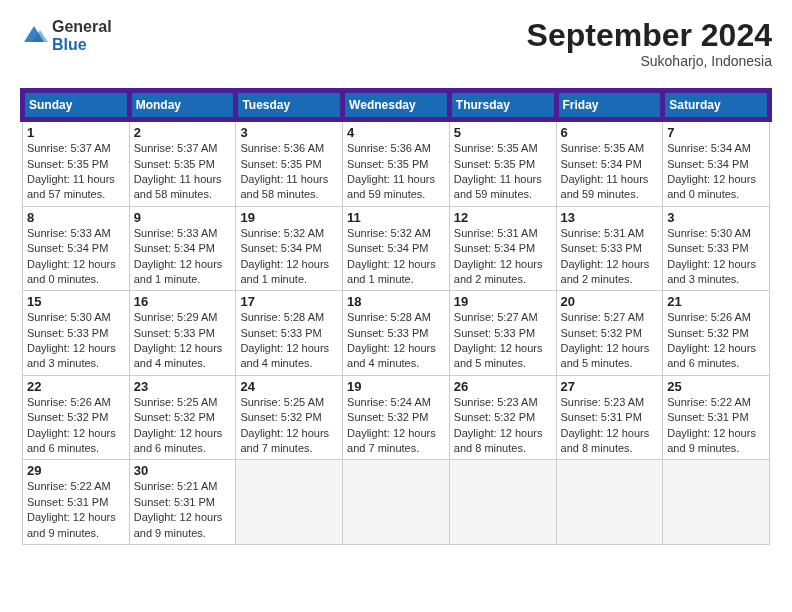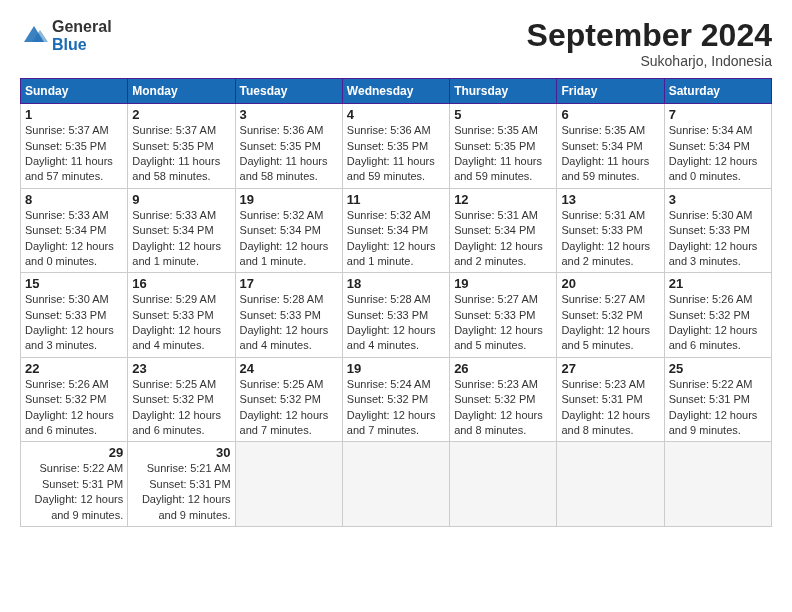--- a/index.html
+++ b/index.html
@@ -13,21 +13,21 @@
     .page {
       width: 792px;
       height: 612px;
       padding: 18px 20px 10px 20px;
       background: #fff;
     }
     .header {
       display: flex;
       justify-content: space-between;
       align-items: flex-start;
-      margin-bottom: 9px;
+      margin-bottom: 19px;
       gap: 36px;
     }
     .logo {
       display: flex;
       align-items: center;
       gap: 4px;
     }
     .logo-text {
       display: flex;
       flex-direction: column;
@@ -65,21 +65,21 @@
       border-collapse: collapse;
       table-layout: fixed;
     }
     .calendar th {
       background: #1a6bb5;
       color: #fff;
       font-size: 12px;
       font-weight: bold;
       padding: 5px 4px;
       text-align: left;
-      border: 1px solid #4c1d95;
+      border: 5px solid #4c1d95;
     }
     .calendar td {
       vertical-align: top;
       border: 1px solid #ccc;
       padding: 3px 4px;
       font-size: 9.5px;
       color: #333;
       height: 82px;
       width: calc(100% / 7);
       background: #fff;
@@ -94,21 +94,20 @@
       display: block;
       margin-bottom: 1px;
     }
     .day-info {
       font-size: 11px;
       line-height: 1.4;
       color: #333;
     }
     .last-row td {
       height: 70px;
-      text-align: right;
     }
   </style>
 </head>
 <body>
 
 <div class="page">
   <div class="header">
     <div class="logo">
       <svg class="logo-icon" viewBox="0 0 28 28">
         <polygon points="14,4 24,20 4,20" fill="#1a6bb5" opacity="0.85"></polygon>

